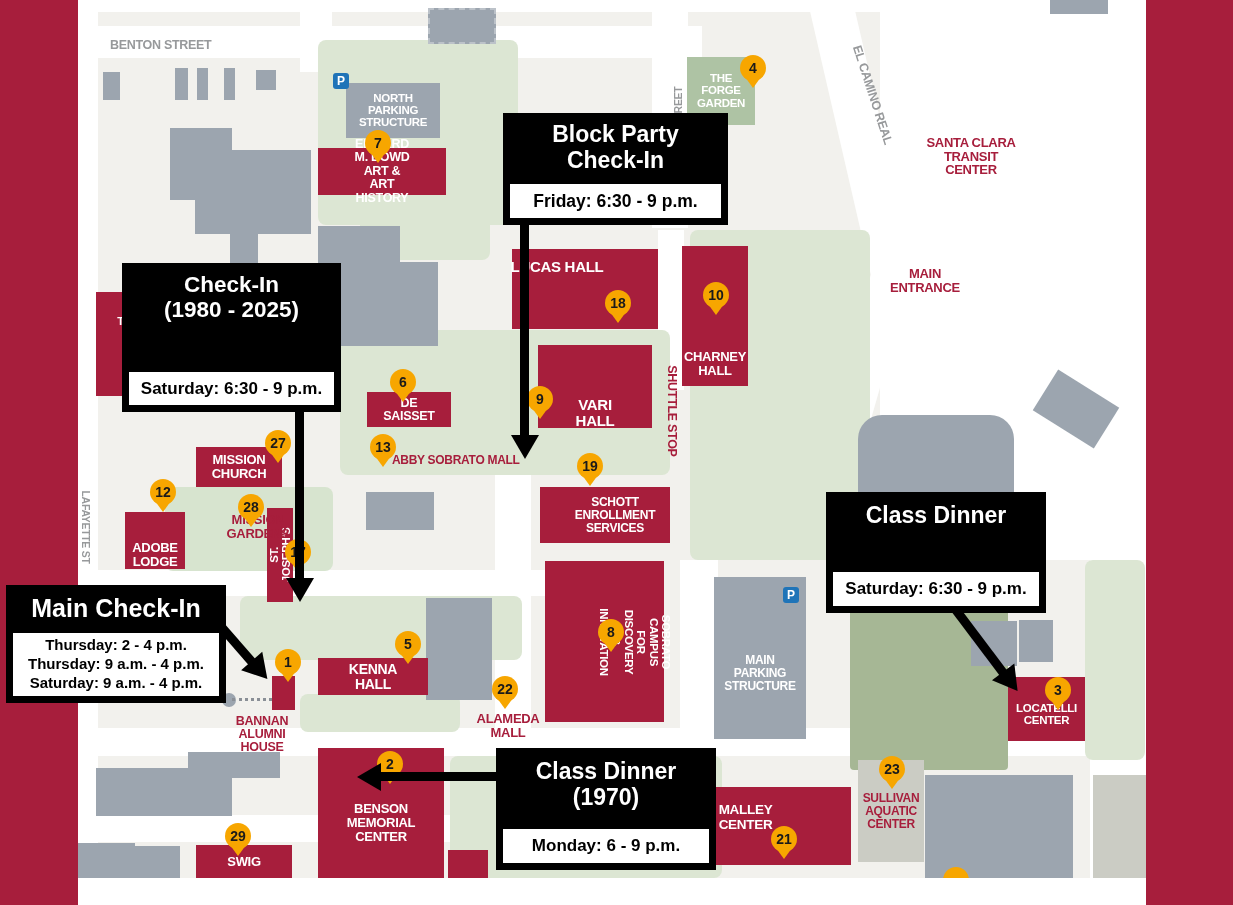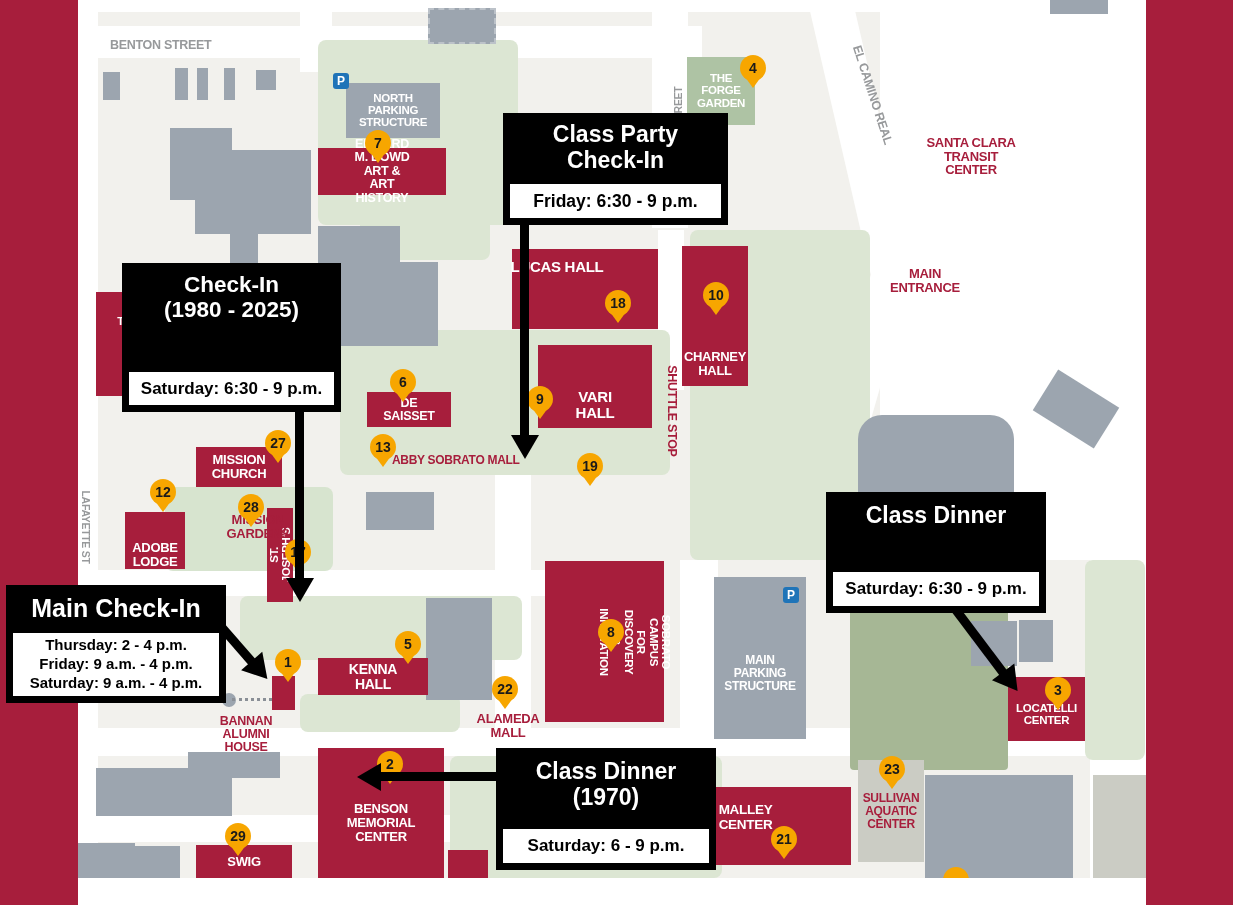--- a/index.html
+++ b/index.html
@@ -121,32 +121,37 @@
         <div class="blabel" style="font-size: 15px; color: rgb(255, 255, 255); transform: translate(-50%, -50%); margin-left: -28px; margin-top: -22px;">LUCAS HALL</div>
       </div>
       <div class="bldg" style="left: 604px; top: 246px; width: 66px; height: 140px; background: var(--scu_red);">
         <div class="blabel" style="font-size: 13px; color: rgb(255, 255, 255); transform: translate(-50%, -50%); margin-top: 48px;">CHARNEY
 HALL</div>
       </div>
       <div class="bldg" style="left: 289px; top: 392px; width: 84px; height: 35px; background: var(--scu_red);">
         <div class="blabel" style="font-size: 12.5px; color: rgb(255, 255, 255); transform: translate(-50%, -50%);">DE SAISSET</div>
       </div>
       <div class="bldg" style="left: 460px; top: 345px; width: 114px; height: 83px; background: var(--scu_red);">
-        <div class="blabel" style="font-size: 15px; color: rgb(255, 255, 255); transform: translate(-50%, -50%); margin-top: 18px;">VARI HALL</div>
+        <div class="blabel" style="font-size: 15px; color: rgb(255, 255, 255); transform: translate(-50%, -50%); margin-top: 26px;">VARI HALL</div>
       </div>
       <div class="bldg" style="left: 118px; top: 447px; width: 86px; height: 40px; background: var(--scu_red);">
         <div class="blabel" style="font-size: 13px; color: rgb(255, 255, 255); transform: translate(-50%, -50%);">MISSION
 CHURCH</div>
       </div>
       <div class="bldg" style="left: 47px; top: 512px; width: 60px; height: 57px; background: var(--scu_red);">
         <div class="blabel" style="font-size: 13px; color: rgb(255, 255, 255); transform: translate(-50%, -50%); margin-top: 14px;">ADOBE
 LODGE</div>
       </div>
       <div class="bldg" style="left: 189px; top: 508px; width: 26px; height: 94px; background: var(--scu_red);">
         <div class="blabel" style="font-size: 11.5px; color: rgb(255, 255, 255); transform: translate(-50%, -50%) rotate(-90deg);">ST. JOSEPH'S</div>
+      </div>
+      <div class="bldg" style="left: 462px; top: 487px; width: 130px; height: 56px; background: var(--scu_red);">
+        <div class="blabel" style="font-size: 12px; color: rgb(255, 255, 255); transform: translate(-50%, -50%); margin-left: 10px;">SCHOTT
+ENROLLMENT
+SERVICES</div>
       </div>
       <div class="bldg" style="left: 467px; top: 561px; width: 119px; height: 161px; background: var(--scu_red);">
         <div class="blabel" style="font-size: 11.5px; color: rgb(255, 255, 255); transform: translate(-50%, -50%) rotate(90deg); margin-left: 30px;">SOBRATO CAMPUS FOR
 DISCOVERY &amp; INNOVATION</div>
       </div>
       <div class="bldg" style="left: 240px; top: 658px; width: 110px; height: 37px; background: var(--scu_red);">
         <div class="blabel" style="font-size: 14px; color: rgb(255, 255, 255); transform: translate(-50%, -50%);">KENNA HALL</div>
       </div>
       <div class="bldg" style="left: 194px; top: 676px; width: 23px; height: 34px; background: var(--scu_red);"></div>
       <div class="bldg" style="left: 240px; top: 748px; width: 126px; height: 130px; background: var(--scu_red);">
@@ -191,21 +196,21 @@
       <div class="mlabel" style="font-size: 13px; color: var(--scu_red); left: 893px; top: 156px; transform: translate(-50%, -50%);">SANTA CLARA
 TRANSIT
 CENTER</div>
       <div class="mlabel" style="font-size: 13px; color: var(--scu_red); left: 847px; top: 281px; transform: translate(-50%, -50%);">MAIN
 ENTRANCE</div>
       <div class="mlabel" style="font-size: 12px; color: var(--scu_red); left: 314px; top: 460px; transform: translate(0px, -50%); text-align: left;">ABBY SOBRATO MALL</div>
       <div class="mlabel" style="font-size: 13px; color: var(--scu_red); left: 180px; top: 527px; transform: translate(-50%, -50%);">MISSION
 GARDENS</div>
       <div class="mlabel" style="font-size: 13px; color: var(--scu_red); left: 430px; top: 726px; transform: translate(-50%, -50%);">ALAMEDA
 MALL</div>
-      <div class="mlabel" style="font-size: 12.5px; color: var(--scu_red); left: 168px; top: 735px; transform: translate(-50%, -50%);">BANNAN
+      <div class="mlabel" style="font-size: 12.5px; color: var(--scu_red); left: 184px; top: 735px; transform: translate(-50%, -50%);">BANNAN
 ALUMNI
 HOUSE</div>
       <div class="pin" style="left: 197px; top: 649px;">1</div>
       <div class="pin" style="left: 299px; top: 751px;">2</div>
       <div class="pin" style="left: 967px; top: 677px;">3</div>
       <div class="pin" style="left: 662px; top: 55px;">4</div>
       <div class="pin" style="left: 317px; top: 631px;">5</div>
       <div class="pin" style="left: 312px; top: 369px;">6</div>
       <div class="pin" style="left: 287px; top: 130px;">7</div>
       <div class="pin" style="left: 520px; top: 619px;">8</div>
@@ -242,21 +247,21 @@
     <div class="sh" style="width:82px;"></div>
       <div class="hd" style="left:80px;"></div>
   </div>
   <div class="arrow" style="left:497px;top:777px;transform:rotate(180deg);">
     <div class="sh" style="width:118px;"></div>
       <div class="hd" style="left:116px;"></div>
   </div>
 
   <div class="callout" style="left:503px;top:113px;width:225px;height:112px;">
     <div class="ct" style="top:8px;font-size:23px;">
-      <div>Class Party</div>
+      <div>Block Party</div>
       <div>Check-In</div>
     </div>
     <div class="cw" style="height:34px;font-size:17.5px;">
       <div>Friday: 6:30 - 9 p.m.</div>
     </div>
   </div>
 
   <div class="callout" style="left:122px;top:263px;width:219px;height:149px;">
     <div class="ct" style="top:9px;font-size:22.5px;">
       <div>Check-In</div>
@@ -266,37 +271,37 @@
       <div>Saturday: 6:30 - 9 p.m.</div>
     </div>
   </div>
 
   <div class="callout" style="left:6px;top:585px;width:220px;height:118px;">
     <div class="ct" style="top:9px;font-size:25px;">
       <div>Main Check-In</div>
     </div>
     <div class="cw" style="height:63px;font-size:15px;line-height:1.25;">
       <div>Thursday: 2 - 4 p.m.</div>
-      <div>Friday: 9 a.m. - 4 p.m.</div>
+      <div>Thursday: 9 a.m. - 4 p.m.</div>
       <div>Saturday: 9 a.m. - 4 p.m.</div>
     </div>
   </div>
 
   <div class="callout" style="left:826px;top:492px;width:220px;height:121px;">
     <div class="ct" style="top:10px;font-size:23px;">
       <div>Class Dinner</div>
     </div>
     <div class="cw" style="height:34px;font-size:17px;">
       <div>Saturday: 6:30 - 9 p.m.</div>
     </div>
   </div>
 
   <div class="callout" style="left:496px;top:748px;width:220px;height:122px;">
     <div class="ct" style="top:10px;font-size:23px;">
       <div>Class Dinner</div>
       <div>(1970)</div>
     </div>
     <div class="cw" style="height:34px;font-size:17px;">
-      <div>Saturday: 6 - 9 p.m.</div>
+      <div>Monday: 6 - 9 p.m.</div>
     </div>
   </div>
 
 </div>
 
 </body></html>

